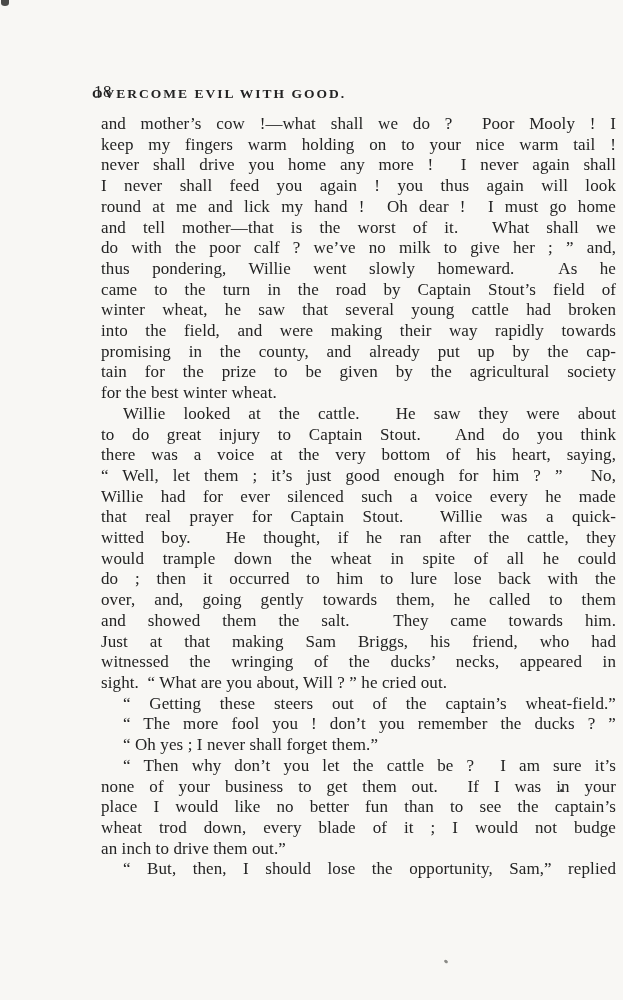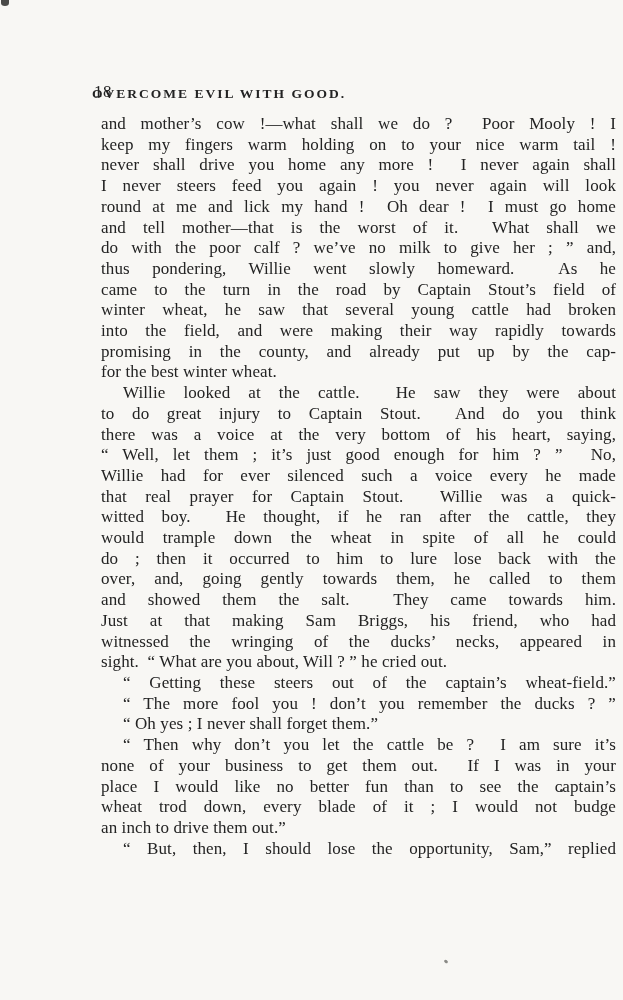--- a/index.html
+++ b/index.html
@@ -96,29 +96,30 @@
 
   <div class="header">
     <span class="page-number">18</span>
     <span class="running-title">OVERCOME EVIL WITH GOOD.</span>
   </div>
 
   <div class="text-block">
       <div class="line just">and mother’s cow !—what shall we do ?&nbsp; Poor Mooly ! I</div>
       <div class="line just">keep my fingers warm holding on to your nice warm tail !</div>
       <div class="line just">never shall drive you home any more !&nbsp; I never again shall</div>
-      <div class="line just">I never steers feed you again ! you never again will look</div>
+      <div class="line just">I never shall feed you again ! you thus again will look</div>
       <div class="line just">round at me and lick my hand !&nbsp; Oh dear !&nbsp; I must go home</div>
       <div class="line just">and tell mother—that is the worst of it.&nbsp; What shall we</div>
       <div class="line just">do with the poor calf ? we’ve no milk to give her ; ” and,</div>
       <div class="line just">thus pondering, Willie went slowly homeward.&nbsp; As he</div>
       <div class="line just">came to the turn in the road by Captain Stout’s field of</div>
       <div class="line just">winter wheat, he saw that several young cattle had broken</div>
       <div class="line just">into the field, and were making their way rapidly towards</div>
       <div class="line just">promising in the county, and already put up by the cap-</div>
+      <div class="line just">tain for the prize to be given by the agricultural society</div>
       <div class="line">for the best winter wheat.</div>
       <div class="line just indent">Willie looked at the cattle.&nbsp; He saw they were about</div>
       <div class="line just">to do great injury to Captain Stout.&nbsp; And do you think</div>
       <div class="line just">there was a voice at the very bottom of his heart, saying,</div>
       <div class="line just">“ Well, let them ; it’s just good enough for him ? ”&nbsp; No,</div>
       <div class="line just">Willie had for ever silenced such a voice every he made</div>
       <div class="line just">that real prayer for Captain Stout.&nbsp; Willie was a quick-</div>
       <div class="line just">witted boy.&nbsp; He thought, if he ran after the cattle, they</div>
       <div class="line just">would trample down the wheat in spite of all he could</div>
       <div class="line just">do ; then it occurred to him to lure lose back with the</div>

